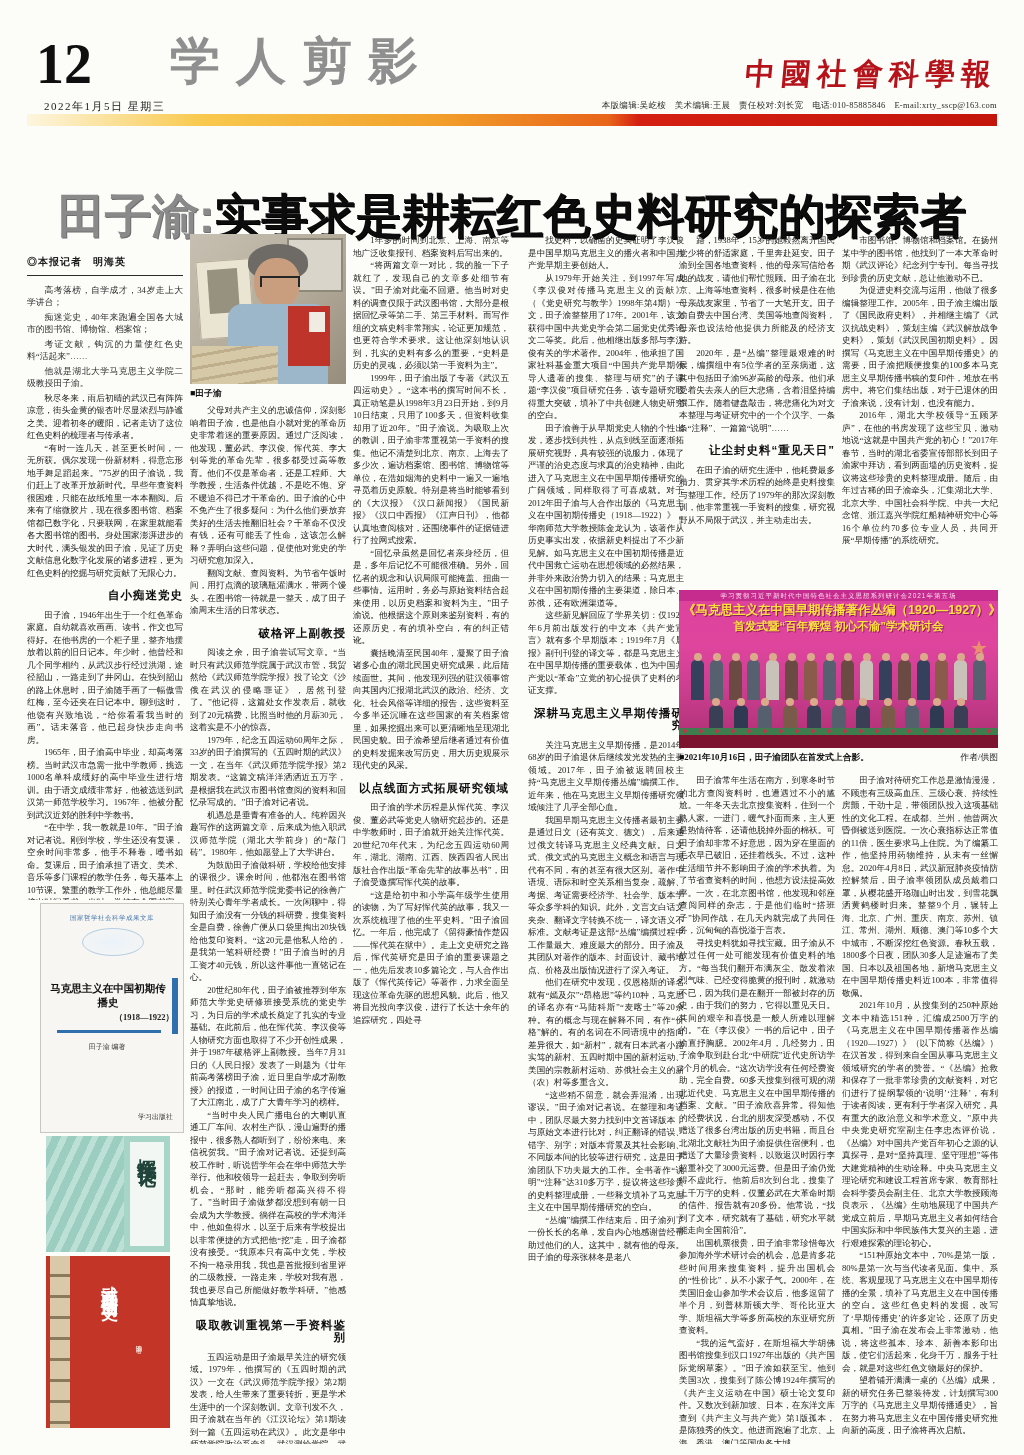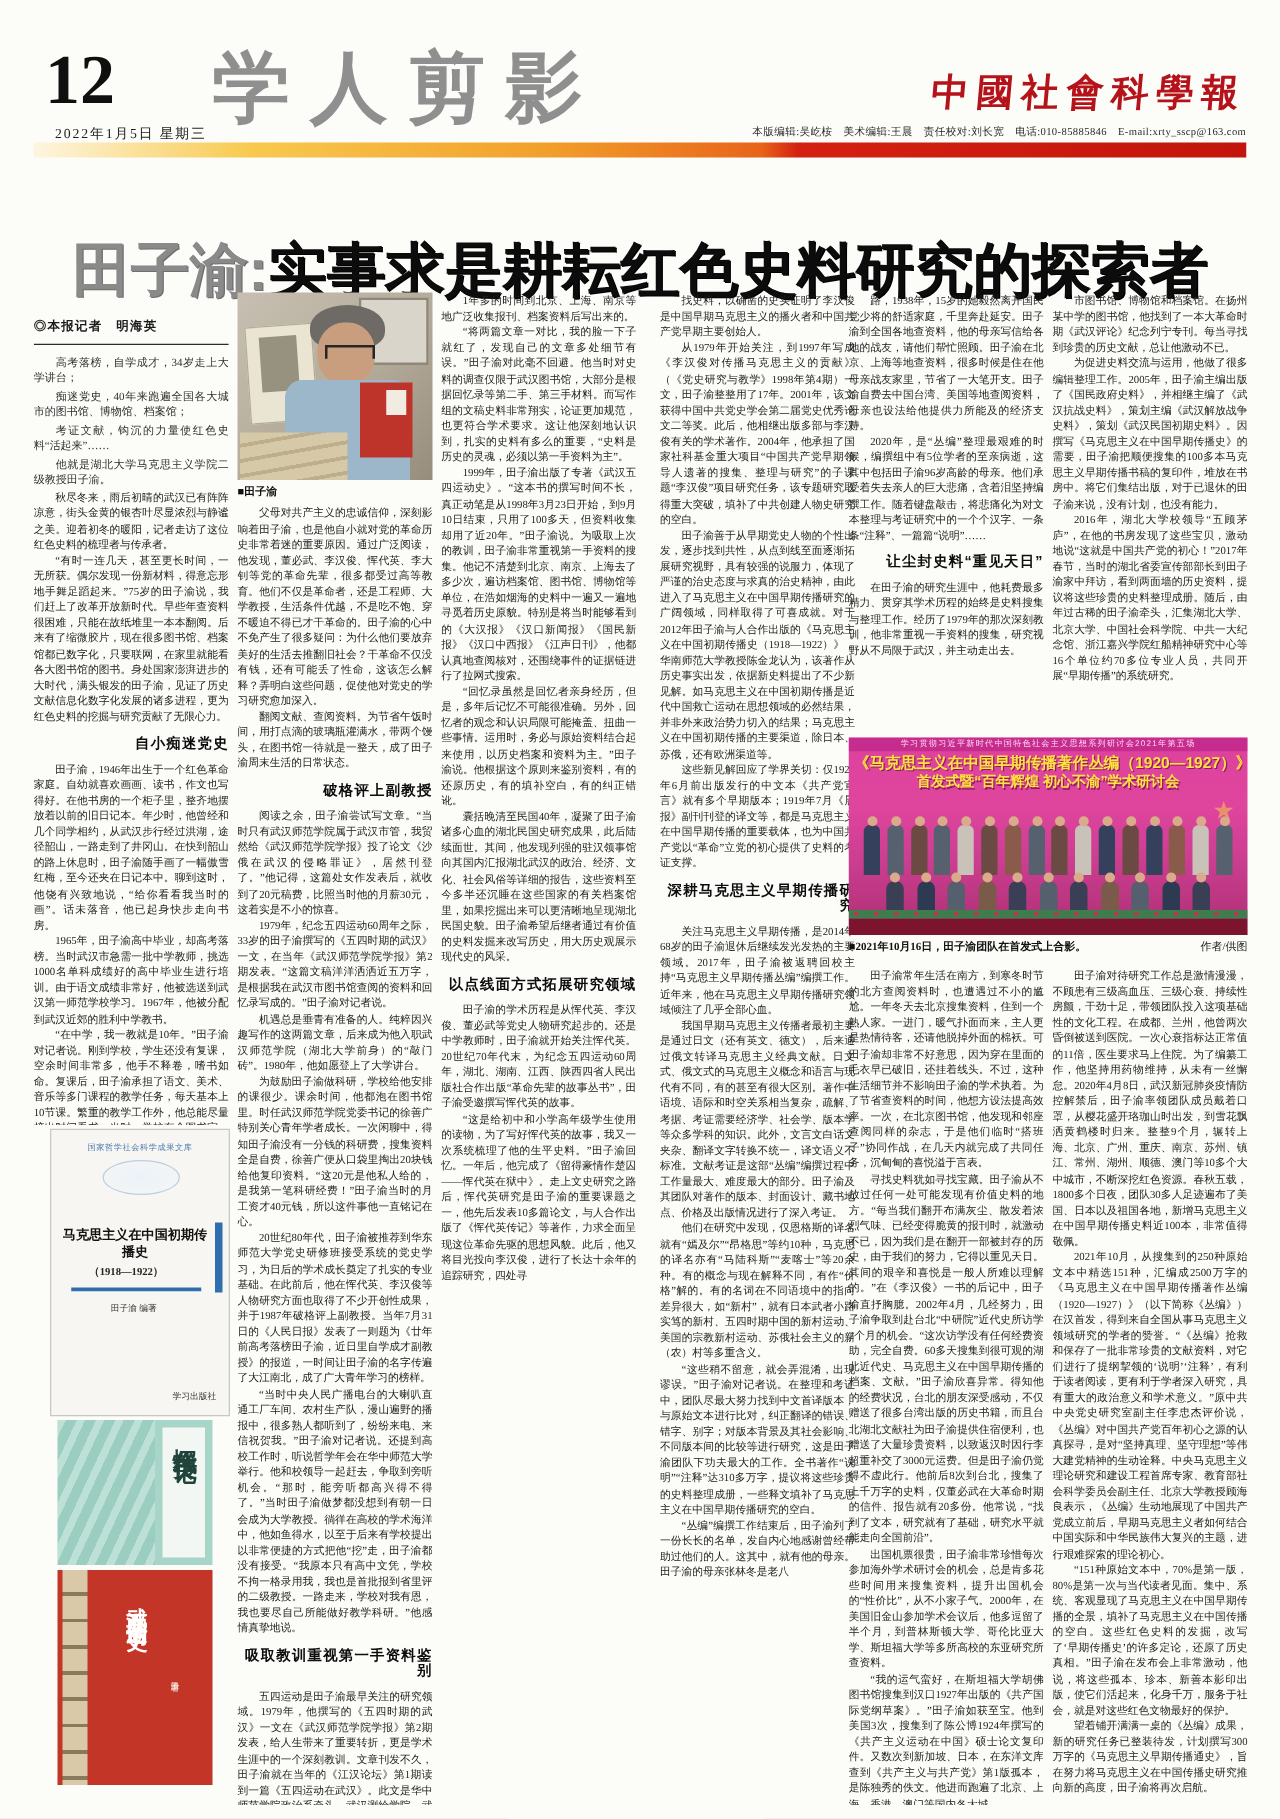--- a/index.html
+++ b/index.html
@@ -2,21 +2,21 @@
 <html><head>
 <meta charset="utf-8">
 <style>
   html,body{margin:0;padding:0;background:#e8e8e4;}
   .page{position:relative;width:1024px;height:1455px;margin:0 auto;background:#fcfcf9;overflow:hidden;
         font-family:"Liberation Serif",serif;color:#1a1a1a;}
   
   .pageno{position:absolute;left:36px;top:36px;font-size:56px;font-weight:bold;line-height:1;color:#0f0f0f;
           font-family:"Liberation Serif",serif;}
   .date{position:absolute;left:44px;top:99px;font-size:11px;letter-spacing:1.5px;color:#1c1c1c;}
-  .section-title{position:absolute;left:170px;top:28px;font-size:62px;font-weight:bold;color:#8f8f8f;
+  .section-title{position:absolute;left:170px;top:28px;font-size:50px;font-weight:bold;color:#8f8f8f;
                  letter-spacing:16px;font-family:"Liberation Serif",serif;text-align:right;}
   .paper-name{position:absolute;right:27px;top:54px;font-size:30px;font-weight:bold;color:#b5121a;
               letter-spacing:6px;transform:skewX(-5deg);font-family:"Liberation Serif",serif;}
   .staff-line{position:absolute;right:27px;top:100px;font-size:8.5px;color:#2a2a2a;letter-spacing:.3px;}
   .rule-bar{position:absolute;left:27px;top:114px;width:970px;height:12px;
             background:linear-gradient(90deg,#fdf6df 0%,#f8c94e 18%,#f2a02b 42%,#e8641a 60%,#d42012 63%,#c3150b 100%);}
   
   .headline{position:absolute;left:20px;top:148px;width:984px;text-align:center;white-space:nowrap;
             font-family:"Liberation Sans",sans-serif;font-weight:900;font-size:47px;line-height:74px;
             letter-spacing:0;}
@@ -93,21 +93,21 @@
   .photo2-caption .cap-main{font-weight:bold;}
   .photo2-caption .cap-credit{font-weight:normal;color:#222;}
   
   .book{position:absolute;overflow:hidden;}
   #book1{left:40px;top:903px;width:142px;height:228px;background:#f7f6f2;border:1px solid #c9c7c0;}
   .b1-series{position:absolute;top:10px;left:0;right:0;text-align:center;font-size:6.5px;color:#4a7ab0;letter-spacing:.5px;}
   .b1-oval{position:absolute;top:24px;left:41px;width:60px;height:26px;border:1px solid #b9cfe4;border-radius:50%;
            background:radial-gradient(#eaf2fa,#f7f6f2);}
   .b1-title{position:absolute;top:78px;left:6px;right:14px;text-align:center;font-size:10.5px;font-weight:bold;color:#111;
             line-height:14px;}
-  .b1-sub{position:absolute;top:108px;left:0;right:22px;text-align:center;font-size:8.5px;font-weight:bold;color:#222;}
+  .b1-sub{position:absolute;top:108px;left:0;right:9px;text-align:right;font-size:8.5px;font-weight:bold;color:#222;}
   .b1-rule{position:absolute;top:126px;left:16px;width:104px;height:3px;background:#2f6fae;}
   .b1-bar{position:absolute;top:74px;right:5px;width:6px;height:56px;background:#2f6fae;}
   .b1-author{position:absolute;top:138px;left:0;right:10px;text-align:center;font-size:7px;color:#333;}
   .b1-pub{position:absolute;bottom:10px;right:10px;font-size:7px;color:#333;}
   #book2{left:46px;top:1136px;width:124px;height:116px;background:#a7d6c9;}
   .b2-leaf{position:absolute;left:0;top:0;bottom:0;width:78px;
            background:repeating-linear-gradient(115deg,rgba(255,255,255,.25) 0 6px,rgba(120,180,165,.25) 6px 14px);}
   .b2-strip{position:absolute;right:6px;top:6px;bottom:6px;width:34px;background:#f2f7f3;}
   .b2-title{position:absolute;right:10px;top:8px;writing-mode:vertical-rl;font-size:19px;font-weight:bold;
             color:#20433a;font-family:"Liberation Serif",serif;letter-spacing:2px;}

